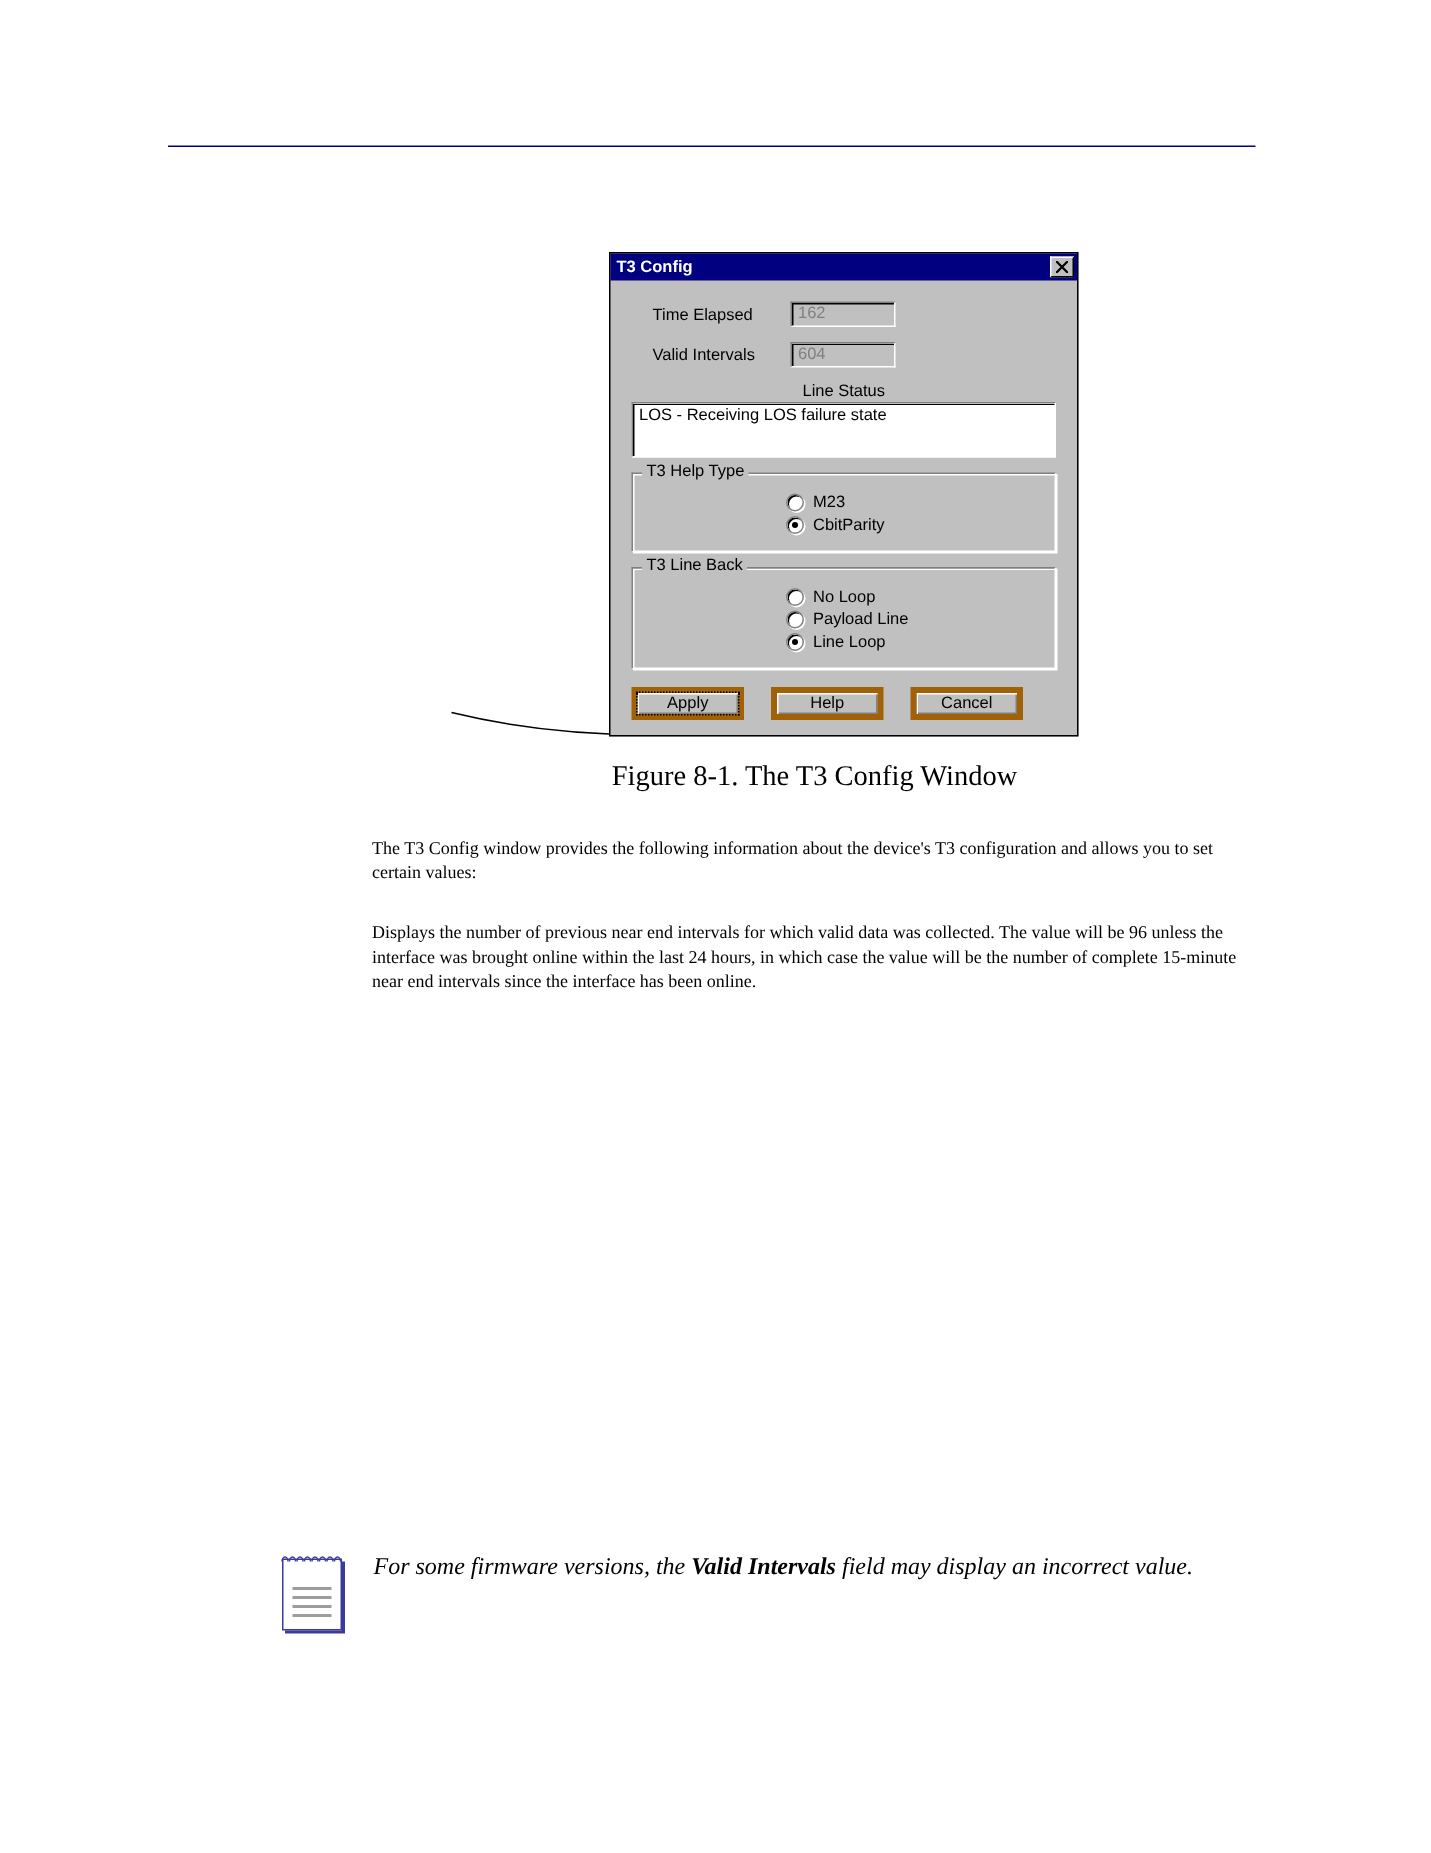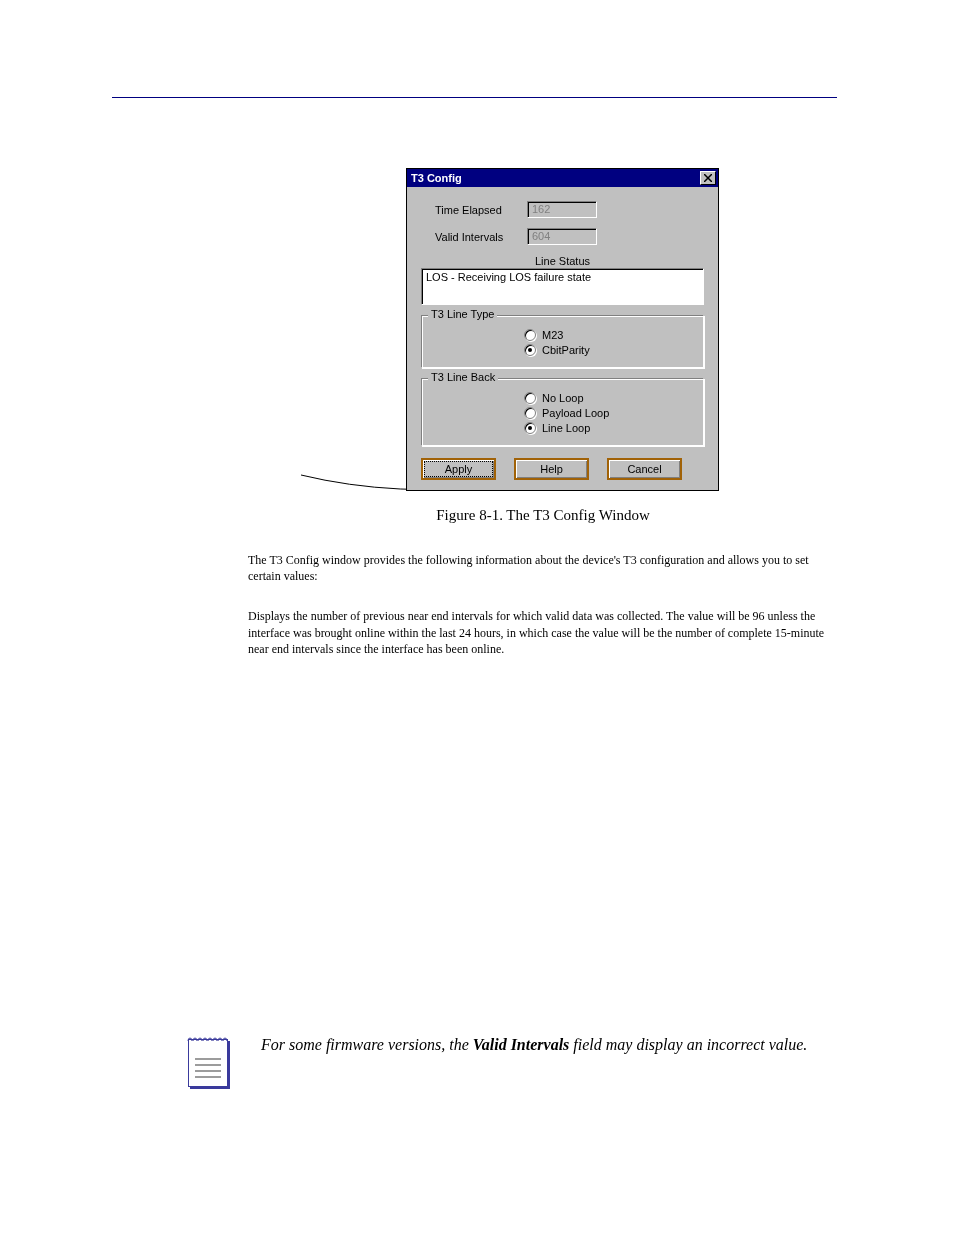--- a/index.html
+++ b/index.html
@@ -145,21 +145,21 @@
   .btn-row {
     display: flex;
     gap: 18px;
     margin-top: 12px;
     justify-content: flex-start;
   }
   .btn {
     width: 75px;
     height: 22px;
     background: #c0c0c0;
-    border: 2px solid #a16207;
+    border: 4px solid #a16207;
     box-shadow: inset 1px 1px 0 #fff, inset -1px -1px 0 #808080;
     display: flex;
     align-items: center;
     justify-content: center;
     font-family: "MS Sans Serif", Tahoma, Arial, sans-serif;
     font-size: 11px;
     cursor: default;
   }
   .btn.default {
     outline: 1px dotted #000;
@@ -168,36 +168,36 @@
   .callout-arrow {
     position: absolute;
     left: -110px;
     top: 305px;
     width: 220px;
     height: 30px;
     pointer-events: none;
   }
   .fig-caption {
     text-align: center;
-    font-size: 15px;
+    font-size: 19px;
     margin: 16px 0 28px 0;
   }
   .para {
     font-size: 12px;
     line-height: 1.35;
     margin-bottom: 24px;
     text-align: left;
   }
   .note-row {
     position: absolute;
     left: 188px;
     top: 1034px;
     width: 650px;
     display: flex;
-    gap: 28px;
+    gap: 16px;
     align-items: flex-start;
   }
   .note-icon {
     width: 45px;
     height: 56px;
     position: relative;
     flex: 0 0 45px;
   }
   .note-icon .page {
     position: absolute;
@@ -260,40 +260,40 @@
           <span class="lbl">Valid Intervals</span>
           <div class="val">604</div>
         </div>
 
         <div class="listbox-wrap">
           <div class="caption">Line Status</div>
           <div class="listbox">LOS - Receiving LOS failure state</div>
         </div>
 
         <div class="group">
-          <div class="legend">T3 Line Type</div>
+          <div class="legend">T3 Help Type</div>
           <div class="radio-row">
             <div class="radio"></div>
             <span>M23</span>
           </div>
           <div class="radio-row">
             <div class="radio sel"></div>
             <span>CbitParity</span>
           </div>
         </div>
 
         <div class="group">
           <div class="legend">T3 Line Back</div>
           <div class="radio-row">
             <div class="radio"></div>
             <span>No Loop</span>
           </div>
           <div class="radio-row">
             <div class="radio"></div>
-            <span>Payload Loop</span>
+            <span>Payload Line</span>
           </div>
           <div class="radio-row">
             <div class="radio sel"></div>
             <span>Line Loop</span>
           </div>
         </div>
 
 
         <div class="btn-row">
           <div class="btn default">Apply</div>

